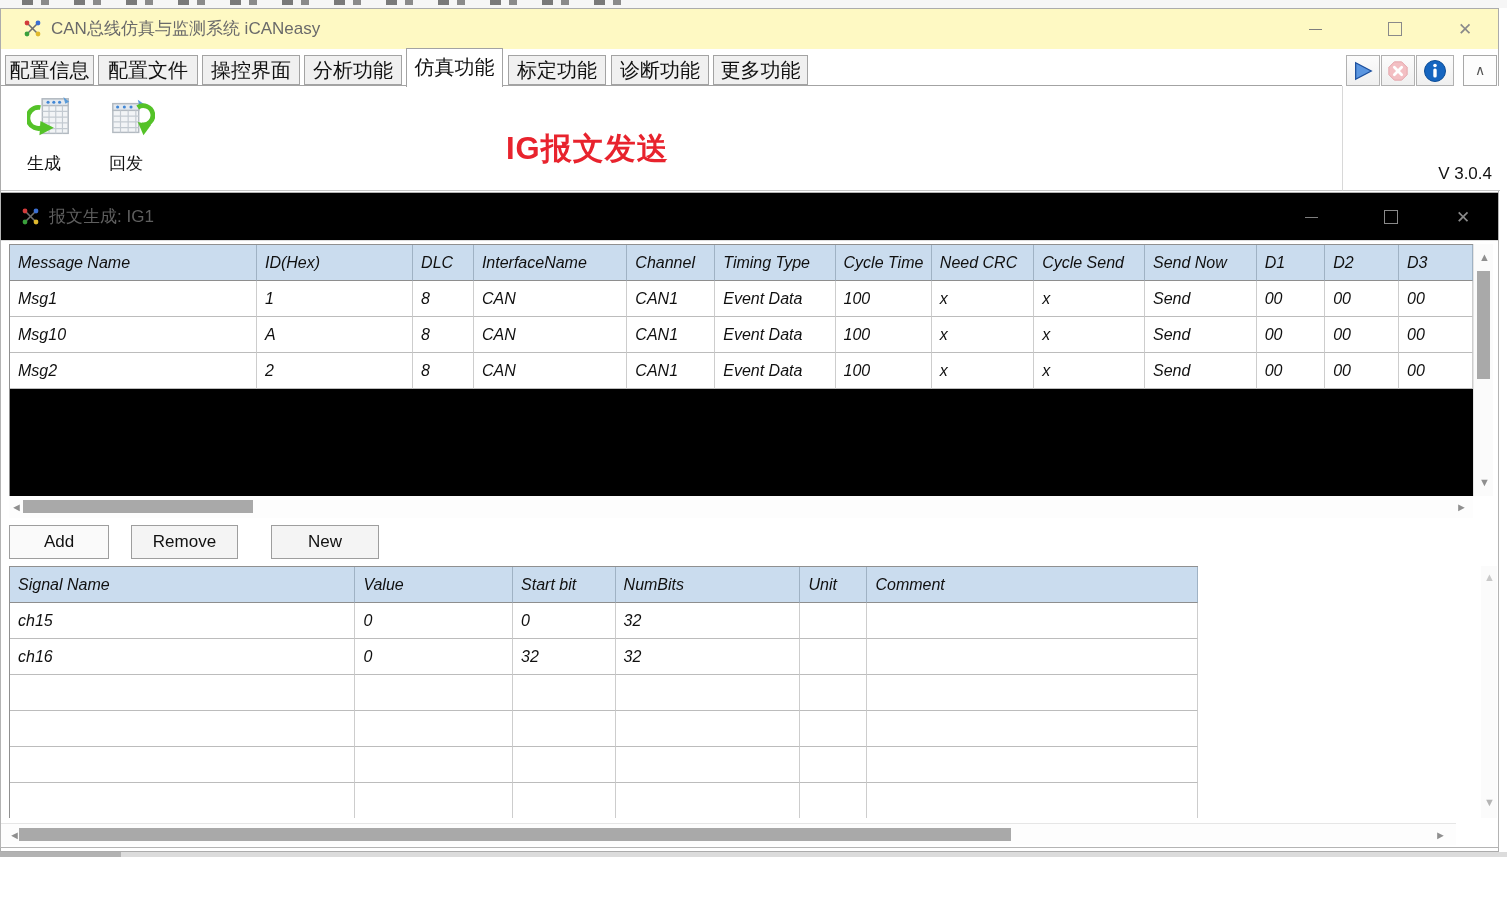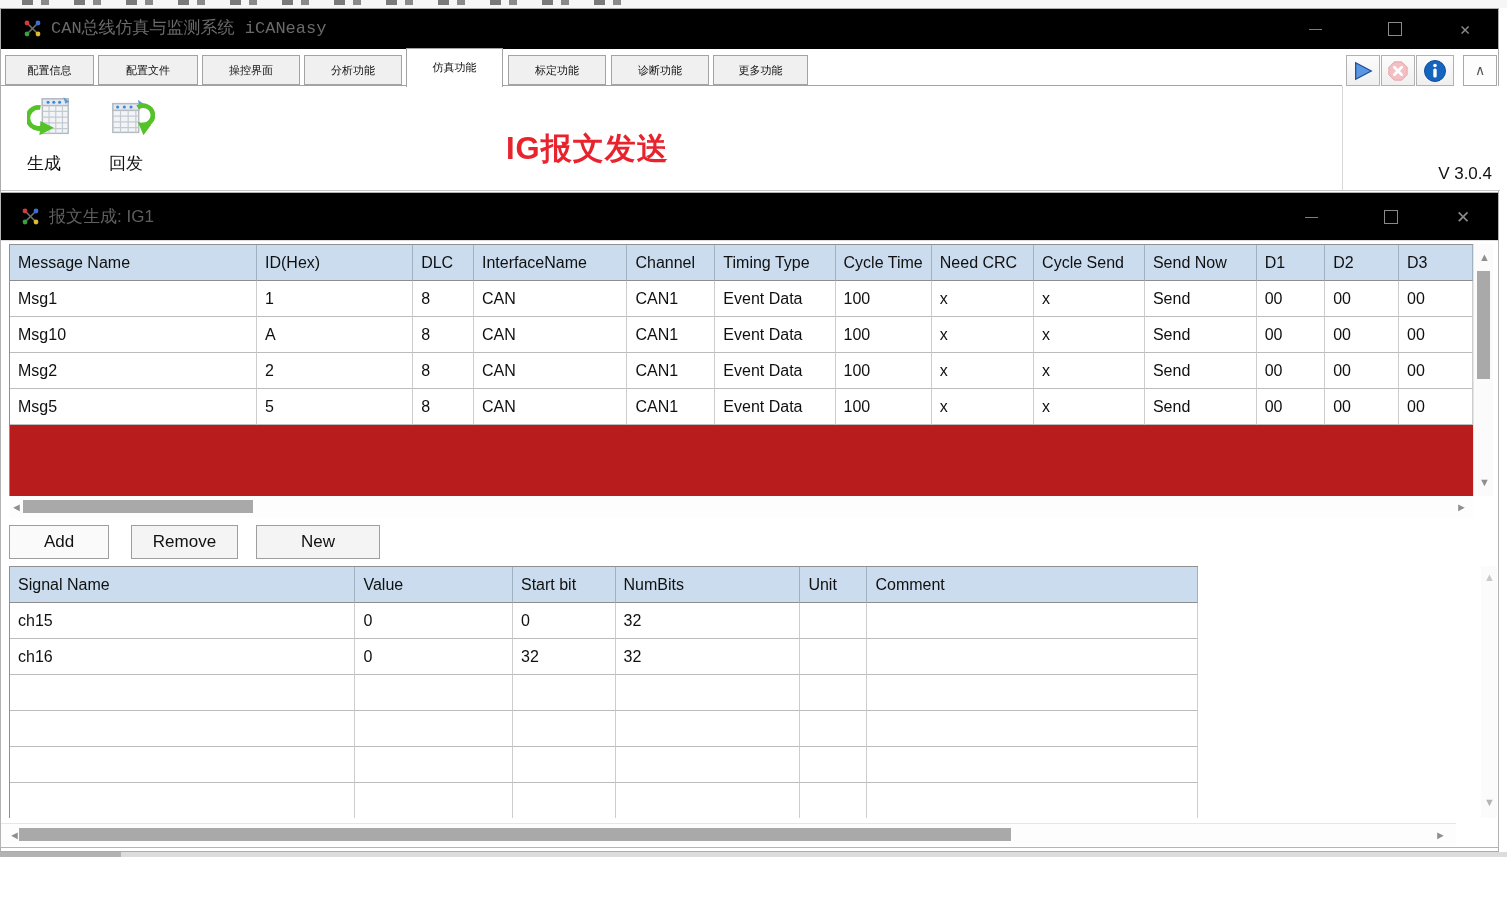--- a/index.html
+++ b/index.html
@@ -8,32 +8,32 @@
 
   
   .top-strip{position:absolute;left:0;top:0;width:1507px;height:8px;background:#f6f6f6;overflow:hidden;}
   .top-strip .glyph-bottoms{position:absolute;left:22px;top:0;width:610px;height:5px;
       background:repeating-linear-gradient(90deg,#5a5a5a 0 11px,transparent 11px 19px,#6f6f6f 19px 27px,transparent 27px 52px);
       opacity:.8;}
 
   
   .main-window{position:absolute;left:0;top:8px;width:1499px;height:844px;background:#fff;
                border:1px solid #acacac;box-sizing:border-box;}
-  .titlebar{position:absolute;left:0;top:0;width:100%;height:40px;background:#000000;font-family:Liberation Mono, monospace;}
+  .titlebar{position:absolute;left:0;top:0;width:100%;height:40px;background:#fef9c3;}
   .titlebar .app-icon{position:absolute;left:22px;top:10px;width:19px;height:19px;}
   .titlebar .title{position:absolute;left:50px;top:0;line-height:40px;font-size:17px;color:#6a6a6a;}
   .win-btn{position:absolute;top:0;width:44px;height:40px;display:flex;align-items:center;justify-content:center;cursor:default;}
   .glyph-min{display:block;width:13px;height:1px;background:#7e7e7e;}
   .glyph-max{display:block;width:12px;height:12px;border:1px solid #8a8a8a;}
   .glyph-close{font-size:17px;color:#8a8a8a;font-weight:300;}
 
   
   .tabline{position:absolute;left:0;top:76px;width:1341px;height:1px;background:#a3a3a3;}
   .tab{position:absolute;top:46px;height:30px;background:#f0f0f0;border:1px solid #a3a3a3;
-       box-sizing:border-box;text-align:center;font-size:11px;line-height:28px;color:#111;z-index:1;}
+       box-sizing:border-box;text-align:center;font-size:20px;line-height:28px;color:#111;z-index:1;}
   .tab.active{top:39px;height:39px;background:#fff;border-bottom:none;line-height:36px;z-index:3;}
 
   
   .run-btn{position:absolute;top:46px;height:31px;border:1px solid #b1b1b1;background:linear-gradient(#fcfcfc,#efefef);
            box-sizing:border-box;display:flex;align-items:center;justify-content:center;}
   .collapse-btn{position:absolute;top:46px;height:31px;width:34px;border:1px solid #a8a8a8;background:#fdfdfd;
            box-sizing:border-box;text-align:center;font-size:14px;color:#555;line-height:29px;}
 
   
   .ribbon{position:absolute;left:0;top:77px;width:1341px;height:105px;background:#fff;border-bottom:1px solid #c6c6c6;box-sizing:border-box;}
@@ -46,21 +46,21 @@
   .banner{position:absolute;left:505px;top:42px;font-size:31px;font-weight:bold;color:#e8232d;letter-spacing:1px;}
 
   
   .sub-window{position:absolute;left:0;top:192px;width:1499px;height:656px;background:#fff;
               border:1px solid #b4b4b4;box-sizing:border-box;}
   .sub-titlebar{position:absolute;left:0;top:0;width:100%;height:48px;background:#000000;border-bottom:1px solid #dcdcdc;box-sizing:border-box;}
   .sub-titlebar .app-icon{position:absolute;left:20px;top:14px;width:19px;height:19px;}
   .sub-titlebar .title{position:absolute;left:48px;top:0;line-height:47px;font-size:17px;color:#5f5f5f;}
 
   
-  .tbl{position:absolute;overflow:hidden;border-top:1px solid #909090;border-left:1px solid #909090;box-sizing:border-box;background:#b91c1c;}
+  .tbl{position:absolute;overflow:hidden;border-top:1px solid #909090;border-left:1px solid #909090;box-sizing:border-box;background:#000000;font-style:italic;}
   .tbl table{border-collapse:separate;border-spacing:0;table-layout:fixed;}
   .tbl th{background:#cadcee;font-weight:normal;text-align:left;height:35px;padding:0 2px 0 8px;
           font-size:16px;color:#101010;border-right:1px solid #9fb2c4;border-bottom:1px solid #8e8e8e;
           overflow:hidden;white-space:nowrap;}
   .tbl td{height:35px;padding:0 2px 0 8px;font-size:16px;color:#101010;background:#fff;
           border-right:1px solid #cdcdcd;border-bottom:1px solid #bcbcbc;overflow:hidden;white-space:nowrap;}
 
   
   .scroll-h{position:absolute;background:#fdfdfd;}
   .scroll-v{position:absolute;background:#fbfbfb;border-left:1px solid #e4e4e4;box-sizing:border-box;}
@@ -268,54 +268,39 @@
               <td>CAN1</td>
               <td>Event Data</td>
               <td>100</td>
               <td>x</td>
               <td>x</td>
               <td>Send</td>
               <td>00</td>
               <td>00</td>
               <td>00</td>
             </tr>
-            <tr>
-              <td>Msg5</td>
-              <td>5</td>
-              <td>8</td>
-              <td>CAN</td>
-              <td>CAN1</td>
-              <td>Event Data</td>
-              <td>100</td>
-              <td>x</td>
-              <td>x</td>
-              <td>Send</td>
-              <td>00</td>
-              <td>00</td>
-              <td>00</td>
-            </tr>
           </tbody>
         </table>
       </div>
 
     <div class="scroll-v" style="left:1472px;top:51px;width:20px;height:252px;">
       <span class="arr" style="left:5px;top:8px;">▲</span>
       <div class="thumb-v" style="top:27px;height:108px;"></div>
       <span class="arr" style="left:5px;bottom:8px;">▼</span>
     </div>
 
     <div class="scroll-h" style="left:8px;top:303px;width:1464px;height:22px;">
       <span class="arr" style="left:2px;top:6px;">◄</span>
       <div class="thumb-h" style="left:14px;width:230px;"></div>
       <span class="arr" style="right:6px;top:6px;">►</span>
     </div>
 
     <div class="action-btn" style="left:8px;width:100px;background:#fafafa;">Add</div>
     <div class="action-btn" style="left:130px;width:107px;">Remove</div>
-    <div class="action-btn" style="left:255px;width:124px;text-align:center;">New</div>
+    <div class="action-btn" style="left:270px;width:108px;text-align:center;">New</div>
 
     <div class="tbl" style="left:8px;top:373px;width:1189px;height:252px;">
         <table>
           <colgroup>
             <col style="width: 442px;">
             <col style="width: 200px;">
             <col style="width: 117px;">
             <col style="width: 230px;">
             <col style="width: 78px;">
             <col style="width: 430px;">

